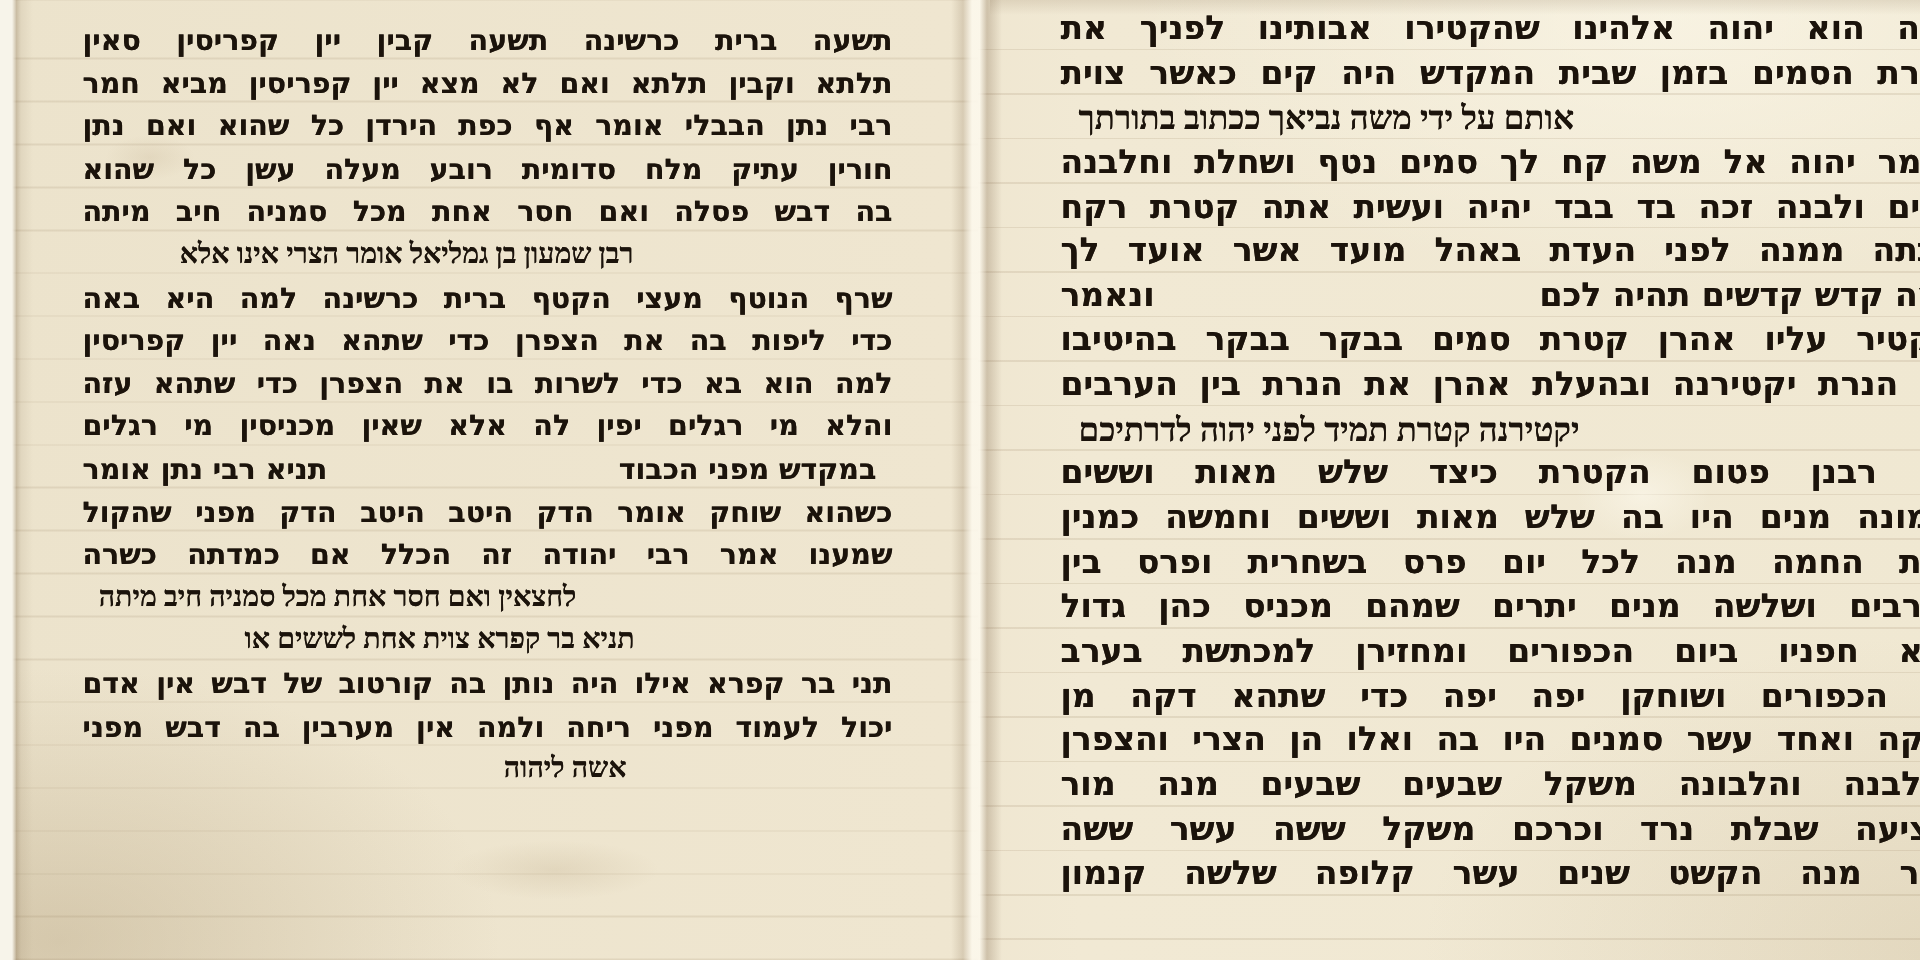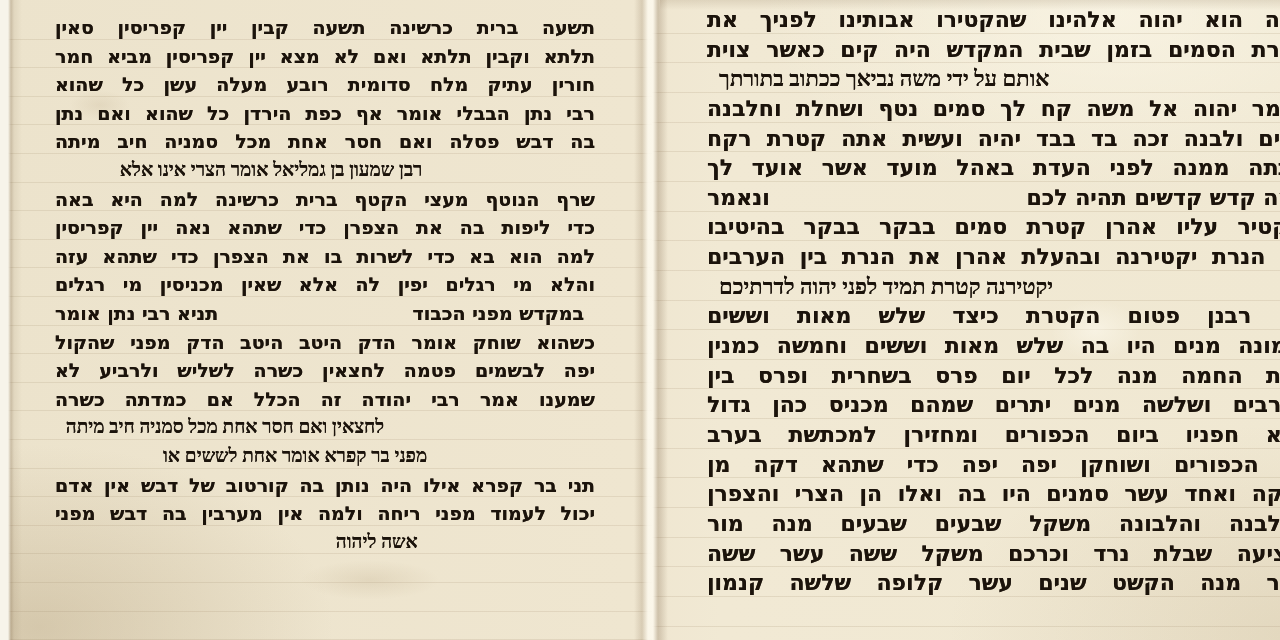--- a/index.html
+++ b/index.html
@@ -69,37 +69,36 @@
   <div class="fold-center"></div>
   <div class="edge-right"></div>
   <div class="crease-top-right"></div>
   <div class="stain s1"></div>
   <div class="stain s2"></div>
   <div class="stain s3"></div>
 
   <div class="column col-left" id="col-left">
       <div class="line fill">תשעה ברית כרשינה תשעה קבין יין קפריסין סאין</div>
       <div class="line fill">תלתא וקבין תלתא ואם לא מצא יין קפריסין מביא חמר</div>
+      <div class="line fill">רבי נתן הבבלי אומר אף כפת הירדן כל שהוא ואם נתן</div>
       <div class="line fill">חורין עתיק מלח סדומית רובע מעלה עשן כל שהוא</div>
-      <div class="line fill">רבי נתן הבבלי אומר אף כפת הירדן כל שהוא ואם נתן</div>
       <div class="line fill">בה דבש פסלה ואם חסר אחת מכל סמניה חיב מיתה</div>
       <div class="line short" style="padding-right: 13%; padding-left: 12%;">רבן שמעון בן גמליאל אומר הצרי אינו אלא</div>
       <div class="line fill">שרף הנוטף מעצי הקטף ברית כרשינה למה היא באה</div>
       <div class="line fill">כדי ליפות בה את הצפרן כדי שתהא נאה יין קפריסין</div>
       <div class="line fill">למה הוא בא כדי לשרות בו את הצפרן כדי שתהא עזה</div>
       <div class="line fill">והלא מי רגלים יפין לה אלא שאין מכניסין מי רגלים</div>
       <div class="line split" style="padding-right: 2%;">
         <span>במקדש מפני הכבוד</span>
         <span>תניא רבי נתן אומר</span>
       </div>
       <div class="line fill">כשהוא שוחק אומר הדק היטב היטב הדק מפני שהקול</div>
-      <div class="line fill">יפה לבשמים פטמה לחצאין כשרה לשליש ולרביע לא</div>
       <div class="line fill">שמענו אמר רבי יהודה זה הכלל אם כמדתה כשרה</div>
       <div class="line short" style="padding-right: 36%; padding-left: 2%;">לחצאין ואם חסר אחת מכל סמניה חיב מיתה</div>
-      <div class="line short" style="padding-right: 10%; padding-left: 20%;">מפני בר קפרא אומר אחת לששים או</div>
+      <div class="line short" style="padding-right: 10%; padding-left: 20%;">תניא בר קפרא צוית אחת לששים או</div>
       <div class="line fill">תני בר קפרא אילו היה נותן בה קורטוב של דבש אין אדם</div>
       <div class="line fill">יכול לעמוד מפני ריחה ולמה אין מערבין בה דבש מפני</div>
       <div class="line short" style="padding-right: 17%; padding-left: 52%;">אשה ליהוה</div>
     </div>
   <div class="column col-right" id="col-right">
       <div class="line fill">אתה הוא יהוה אלהינו שהקטירו אבותינו לפניך את</div>
       <div class="line fill">קטרת הסמים בזמן שבית המקדש היה קים כאשר צוית</div>
       <div class="line short" style="padding-right: 33%; padding-left: 2%;">אותם על ידי משה נביאך ככתוב בתורתך</div>
       <div class="line fill">ויאמר יהוה אל משה קח לך סמים נטף ושחלת וחלבנה</div>
       <div class="line fill">סמים ולבנה זכה בד בבד יהיה ועשית אתה קטרת רקח</div>

